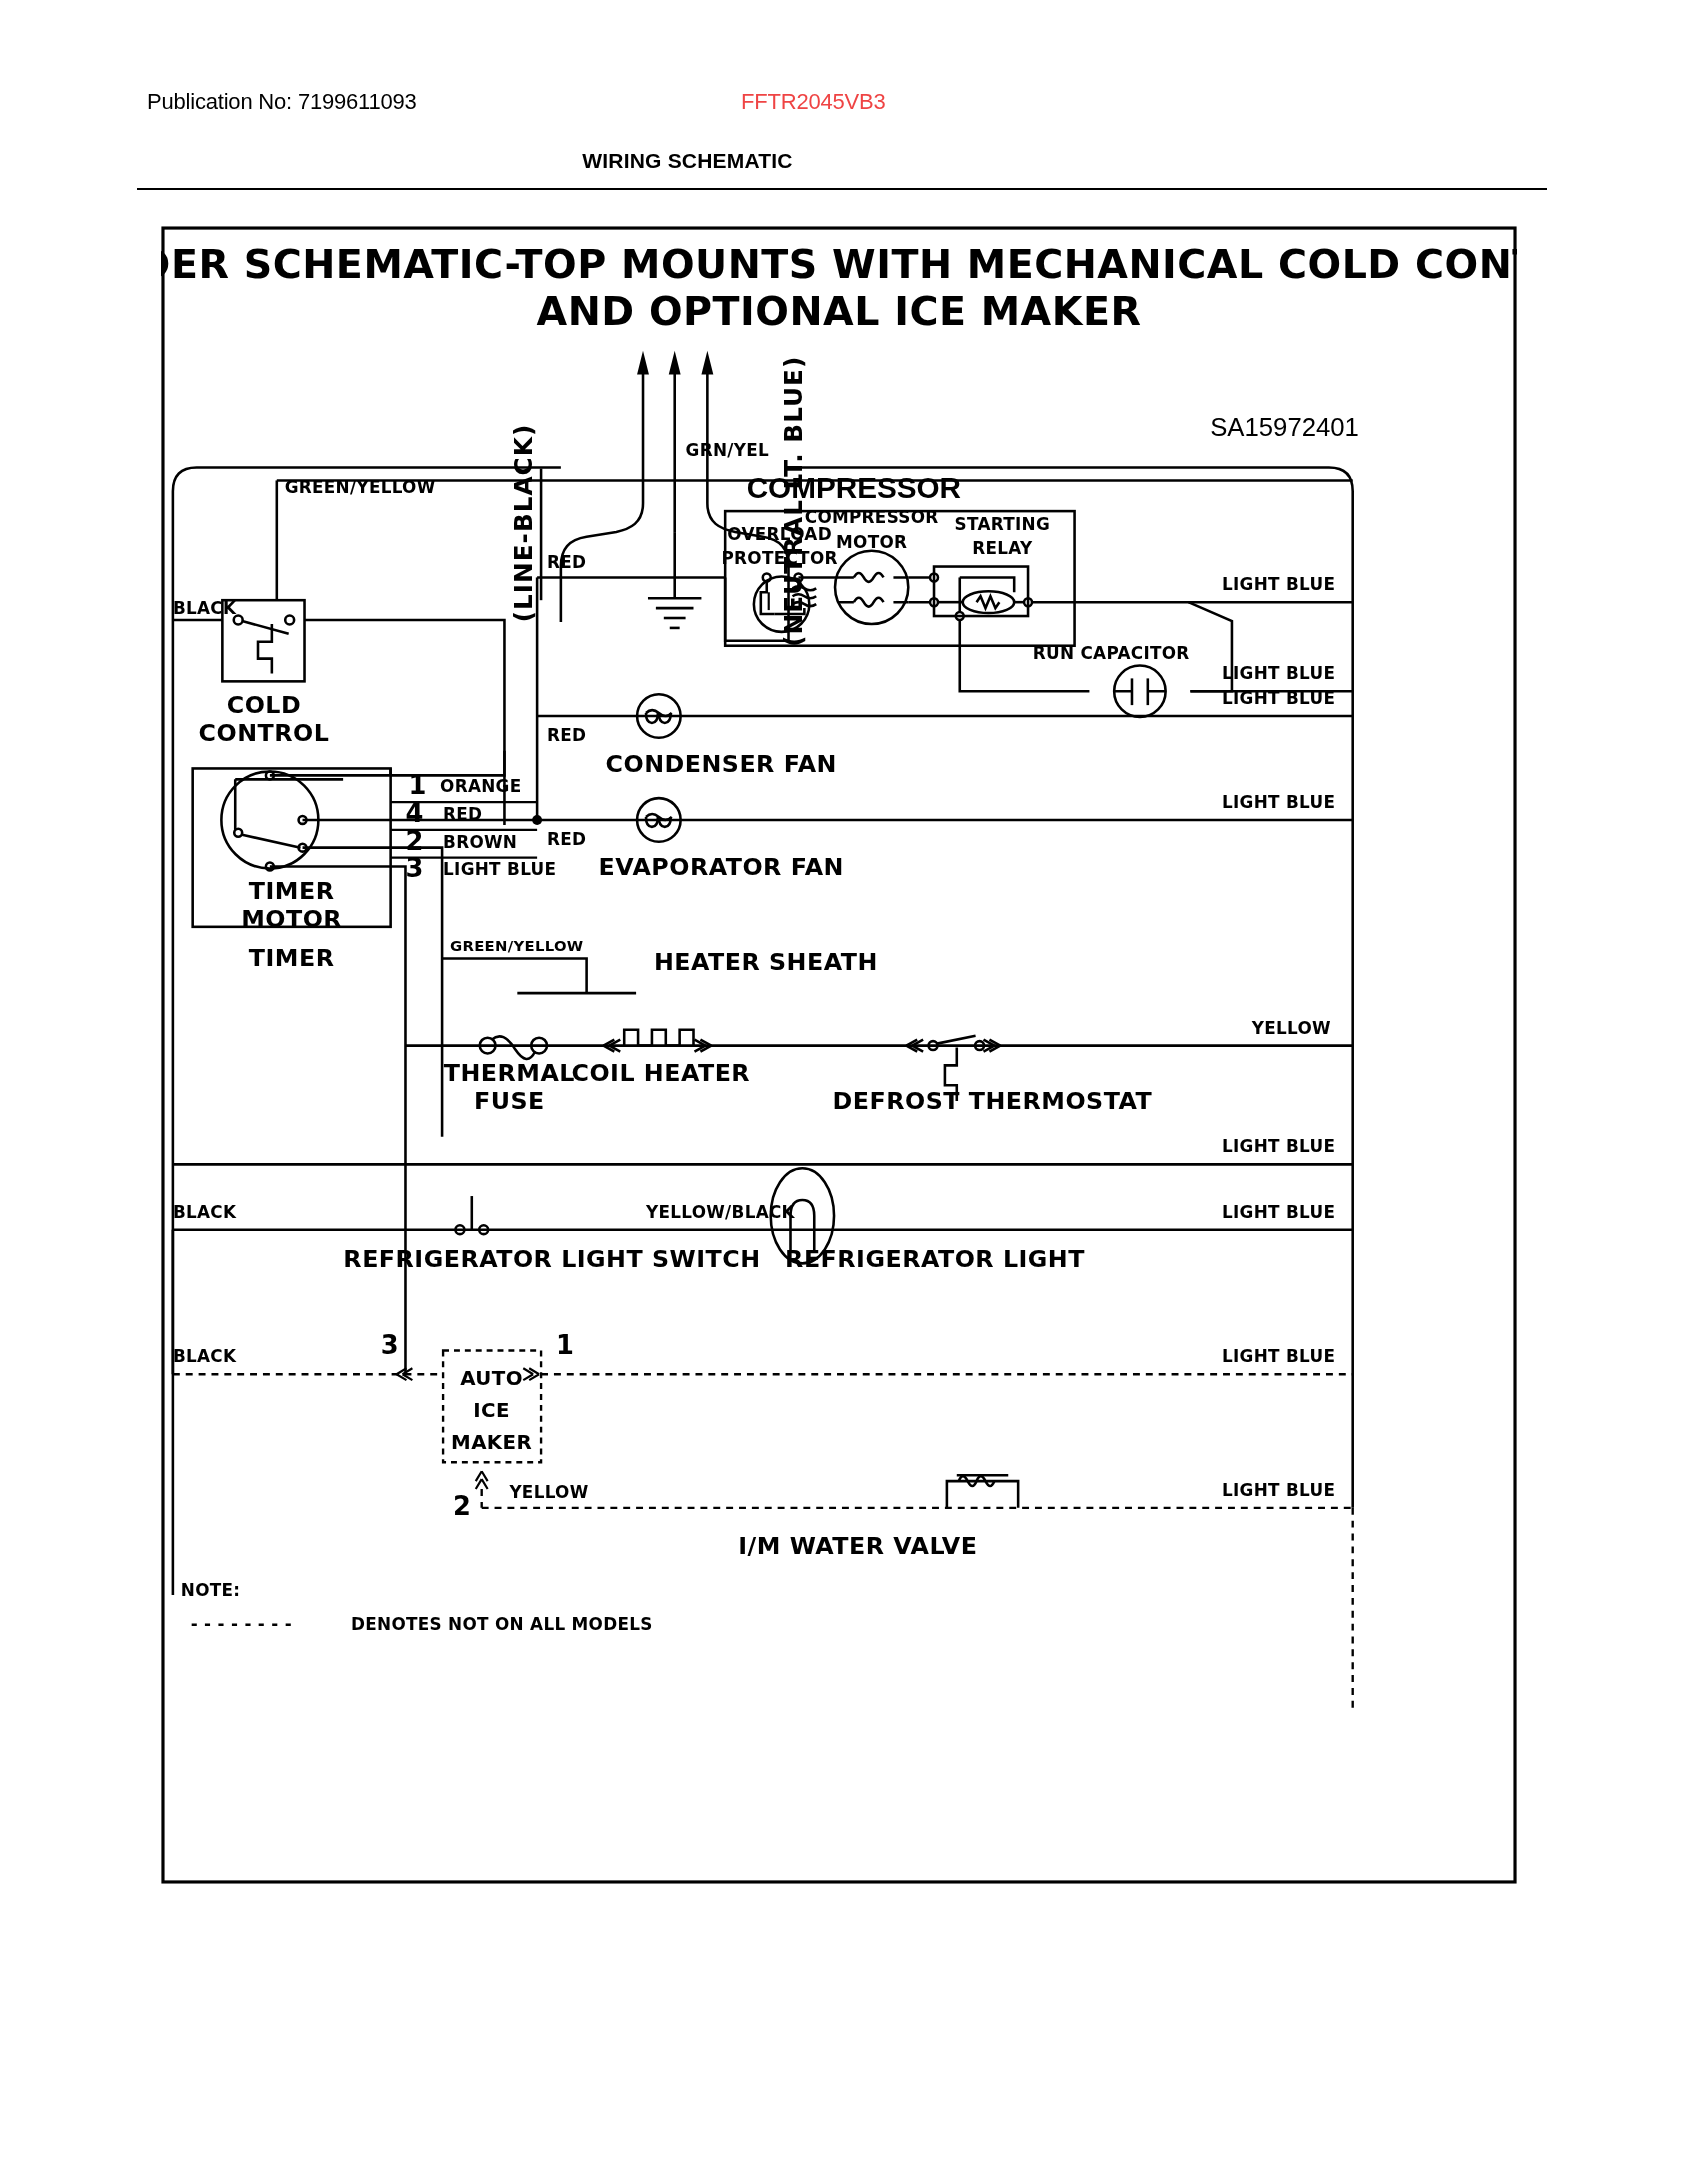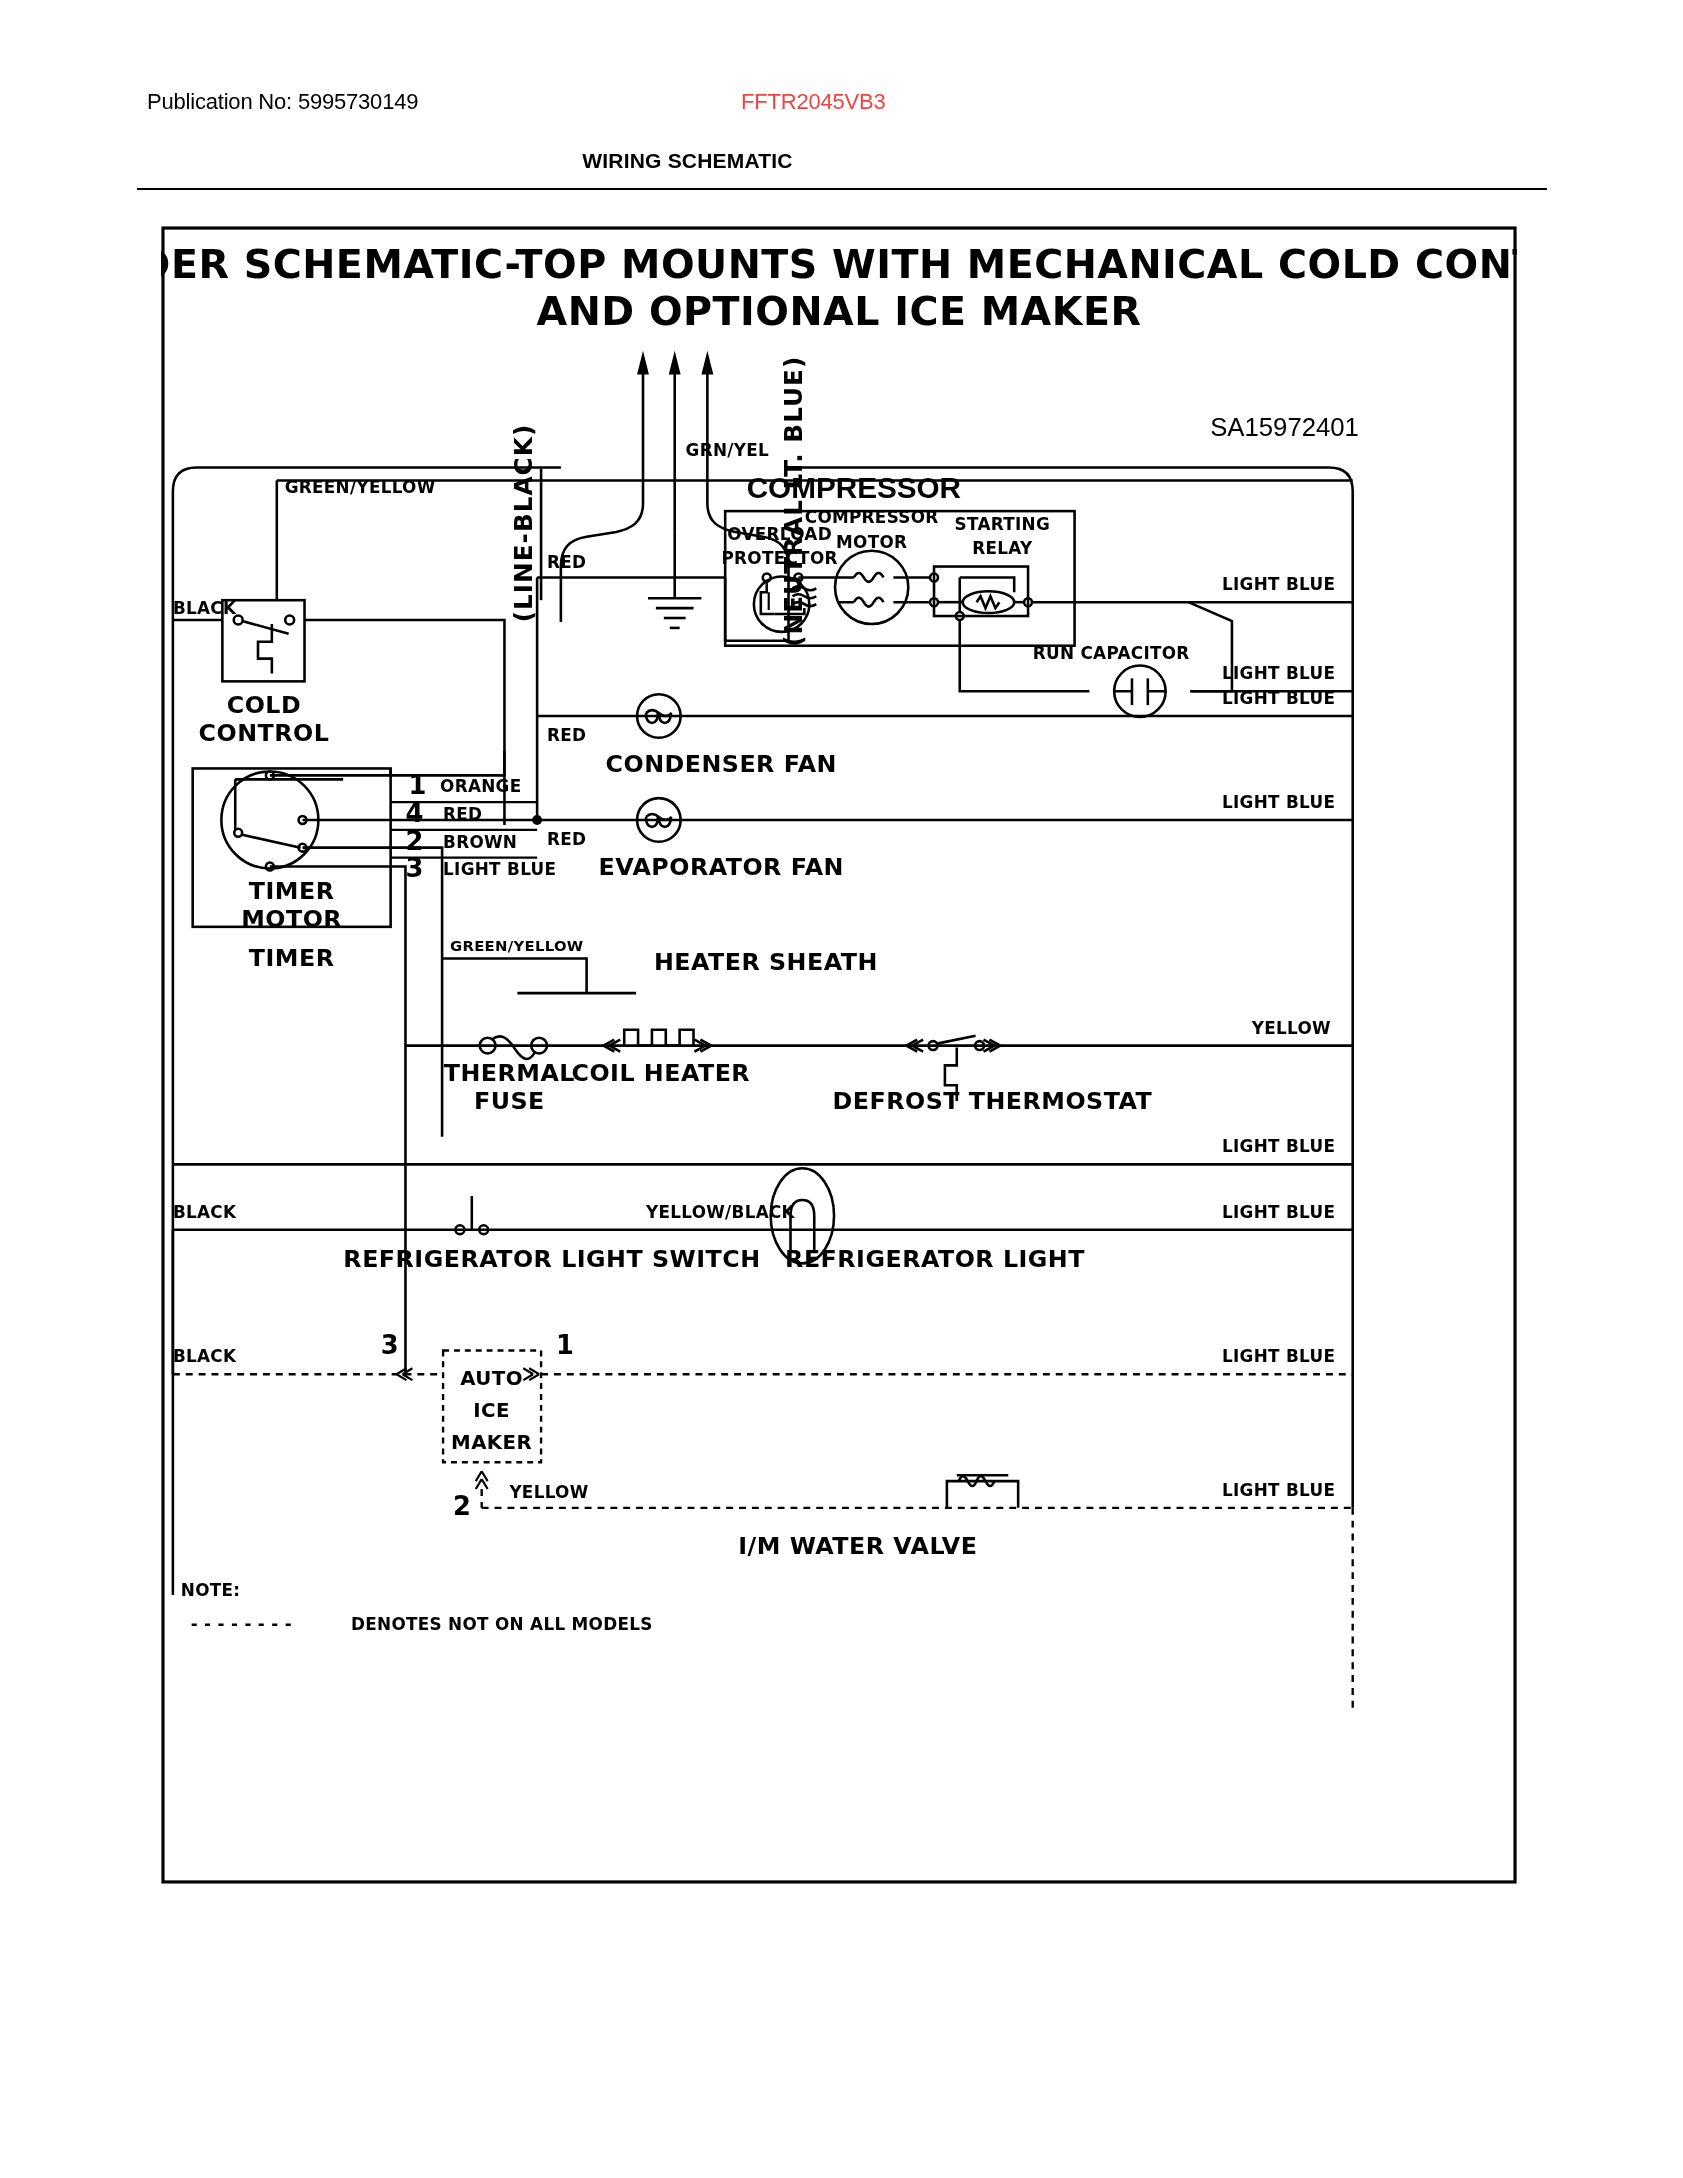--- a/index.html
+++ b/index.html
@@ -74,21 +74,21 @@
   .t-num    { font-size: 26px; font-weight: 700; }
   .t-sa     { font-size: 26px; font-weight: 400; font-family:"Liberation Sans", sans-serif;}
   .t-vert   { font-size: 25px; font-weight: 700; letter-spacing: 1px; }
 </style>
 </head>
 <body>
 
 <div class="page">
 
   <div class="doc-header">
-    <div class="pub-no">Publication No: 5995730149</div>
+    <div class="pub-no">Publication No: 7199611093</div>
     <div class="model-no">FFTR2045VB3</div>
   </div>
   <div class="section-title">WIRING SCHEMATIC</div>
   <div class="header-rule"></div>
 
   <div class="schematic-wrap">
   <svg width="1356" height="1658" viewBox="0 0 1370 1675" xmlns="http://www.w3.org/2000/svg">
 
     <rect class="frame" x="2" y="2" width="1366" height="1671"></rect>
 

